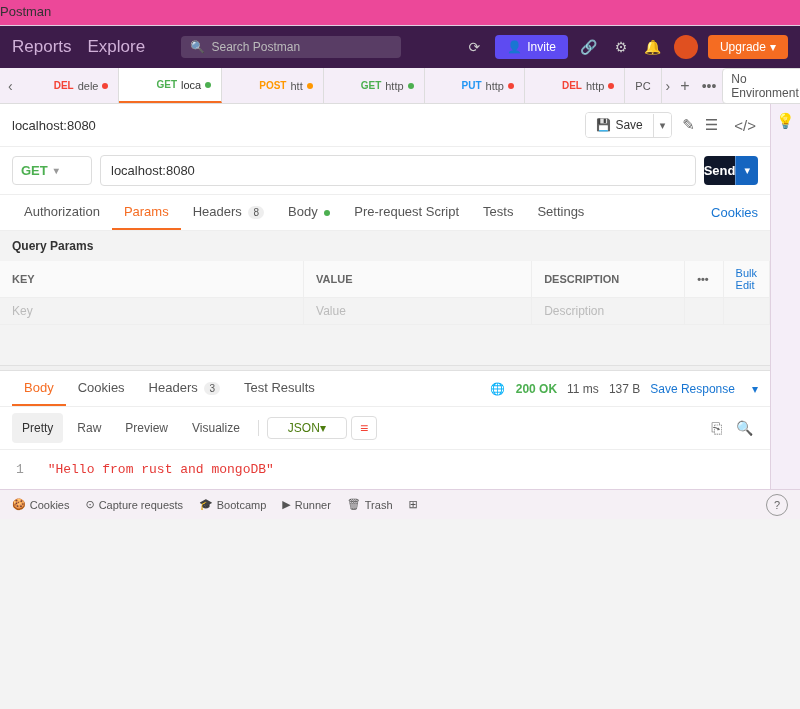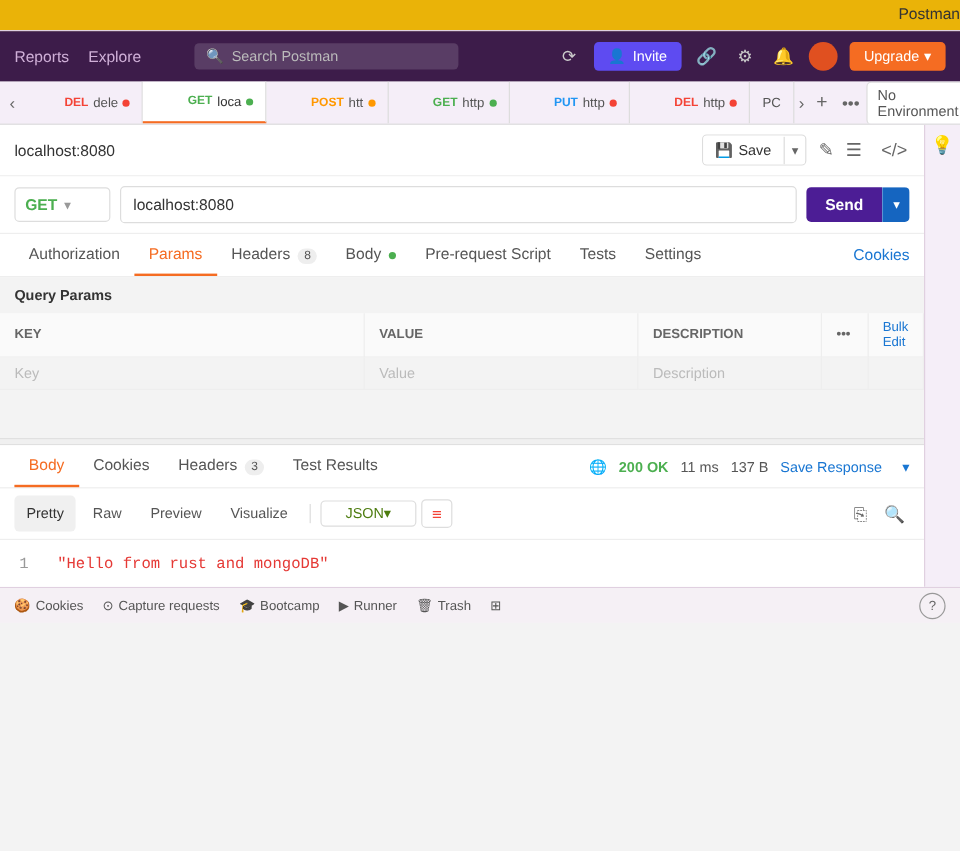--- a/index.html
+++ b/index.html
@@ -1,40 +1,40 @@
 <!DOCTYPE html>
 <html><head>
   <meta charset="utf-8">
   <style>
     * { box-sizing: border-box; margin: 0; padding: 0; }
     body { font-family: -apple-system, BlinkMacSystemFont, 'Segoe UI', sans-serif; font-size: 12px; background: #f3f3f3; color: #333; height: 709px; overflow: hidden; }
 
     
     .title-bar {
-      background: #eab308;
-      text-align: right;
+      background: #ec4899;
+      text-align: left;
       padding: 4px 0;
       font-size: 13px;
       font-weight: 500;
       color: #333;
       border-bottom: 1px solid #e0d0e0;
       height: 26px;
     }
 
     
     .top-nav {
       background: #3d1c4a;
       display: flex;
       align-items: center;
       padding: 0 12px;
       height: 42px;
       gap: 8px;
     }
     .top-nav-left { display: flex; gap: 16px; }
-    .top-nav-link { color: #d0b0d8; font-size: 13px; cursor: pointer; }
+    .top-nav-link { color: #d0b0d8; font-size: 17px; cursor: pointer; }
     .search-bar {
       flex: 1;
       max-width: 220px;
       margin: 0 auto;
       background: rgba(255,255,255,0.15);
       border-radius: 4px;
       display: flex;
       align-items: center;
       padding: 4px 10px;
       gap: 6px;
@@ -201,25 +201,25 @@
       flex: 1;
       border: 1px solid #ddd;
       border-radius: 4px;
       padding: 7px 10px;
       font-size: 13px;
       color: #333;
       outline: none;
       background: #fff;
     }
     .send-btn {
-      background: #4c1d95;
+      background: #0f172a;
       color: #fff;
       border: none;
       border-radius: 4px 0 0 4px;
-      padding: 7px 16px;
+      padding: 7px 0;
       font-size: 13px;
       font-weight: 600;
       cursor: pointer;
       text-align: center;
     }
     .send-btn-arrow {
       background: #1565c0;
       color: #fff;
       border: none;
       border-radius: 0 4px 4px 0;

